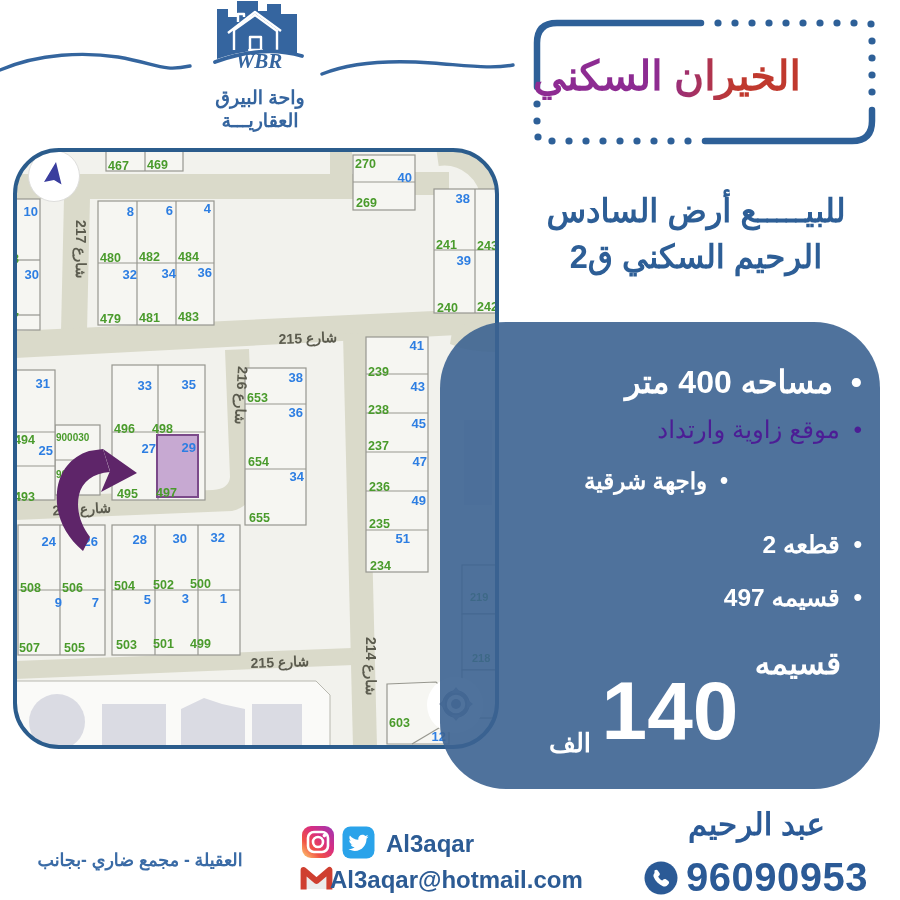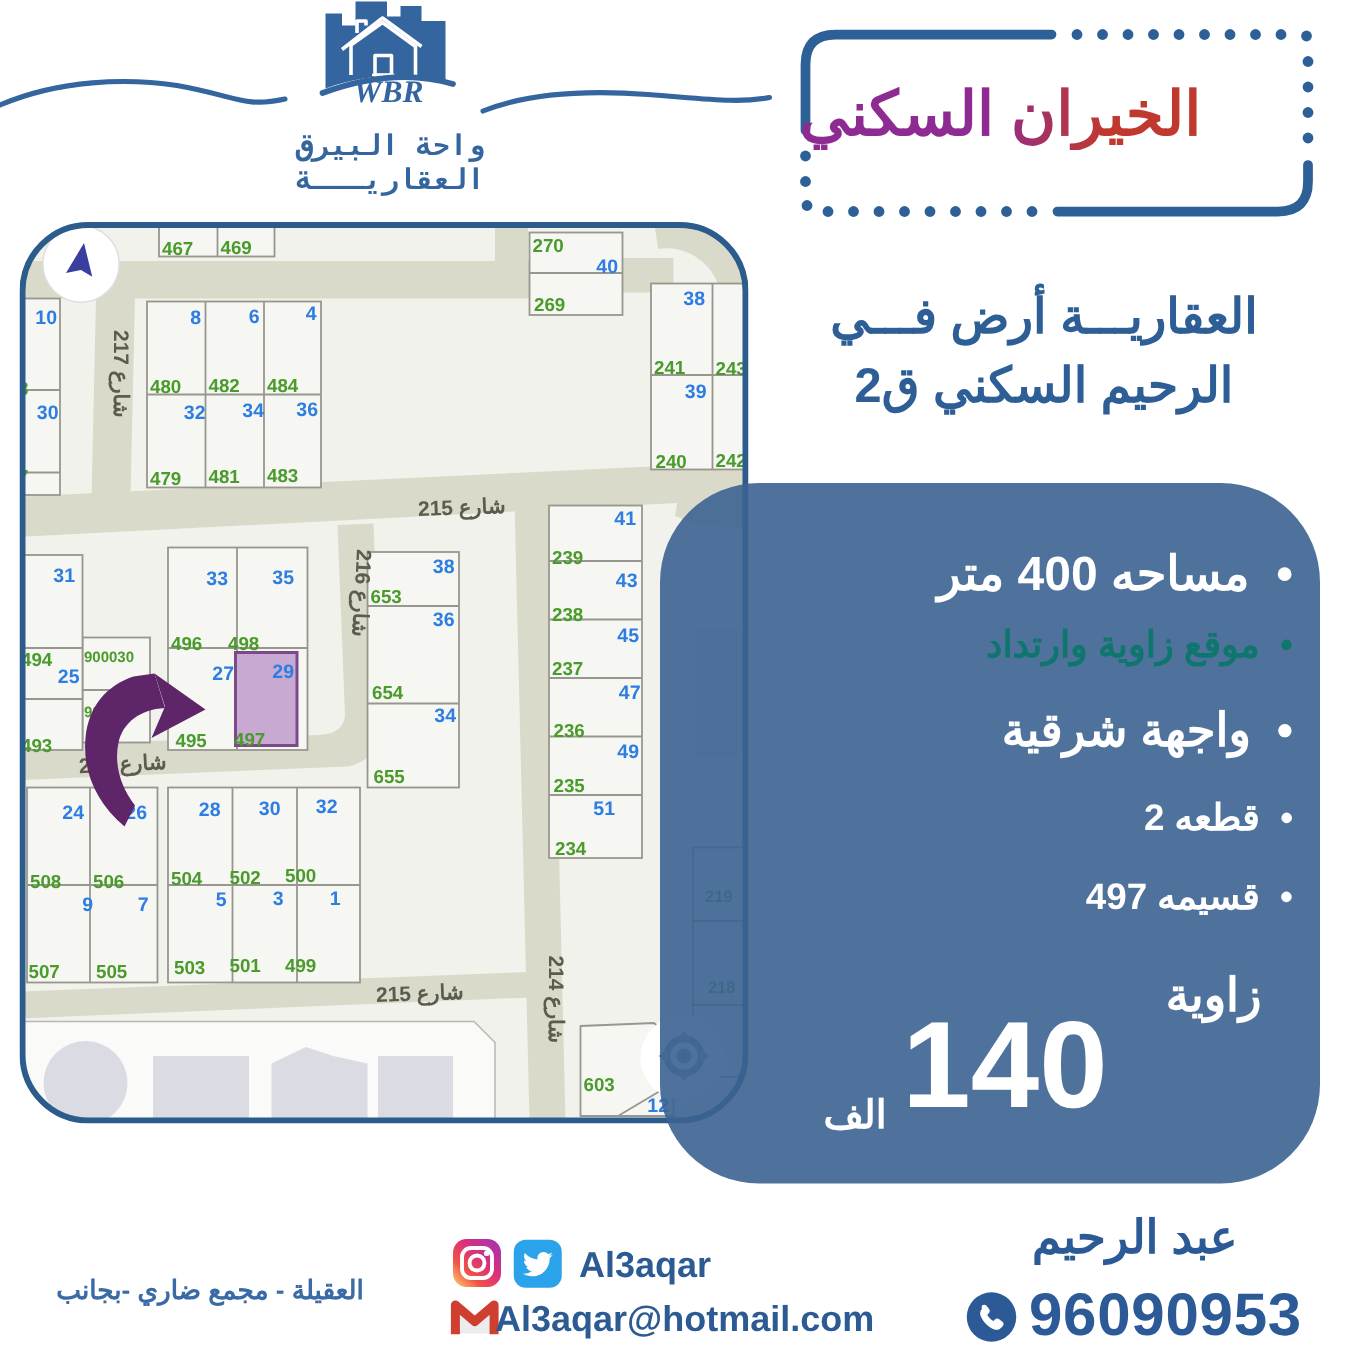--- a/index.html
+++ b/index.html
@@ -39,21 +39,21 @@
     </mask>
   </defs>
   <g mask="url(#hm)">
     <path d="M17,59 L17,9 L28,9 L28,17 L37,17 L37,1 L58,1 L58,11 L67,11 L67,4 L81,4 L81,14 L97,14 L97,55 C72,47 42,50 17,59 Z" fill="#35659f"></path>
   </g>
   <path d="M15,62 C45,51 75,48 102,56" fill="none" stroke="#35659f" stroke-width="3.8" stroke-linecap="round"></path>
 </svg>
 
 <div class="abs" style="left:199px;top:49px;width:120px;text-align:center;color:#35659f;font-weight:bold;font-style:italic;font-size:21px;font-family:'Liberation Serif',serif;">WBR</div>
 
-<div class="abs" dir="rtl" style="left:185px;top:87px;width:150px;text-align:center;color:#35659f;font-weight:bold;font-size:19px;line-height:22.5px;font-family:Liberation Mono, monospace;">واحة البيرق<br>العقاريـــة</div>
+<div class="abs" dir="rtl" style="left:185px;top:87px;width:150px;text-align:center;color:#35659f;font-weight:bold;font-size:19px;line-height:22.5px;">واحة البيرق<br>العقاريـــة</div>
 
 <svg class="abs" style="left:525px;top:13px;" width="360" height="140" viewBox="0 0 360 140">
   <g stroke="#2e6098" stroke-width="6.5" fill="none" stroke-linecap="round">
     <path d="M12,74 L12,30 Q12,10 32,10 L176,10"></path>
     <path d="M347,97 L347,108 Q347,128 327,128 L180,128"></path>
   </g>
   <g fill="#2e6098">
     <circle cx="193" cy="10" r="3.6"></circle>
         <circle cx="210" cy="10" r="3.6"></circle>
         <circle cx="227" cy="10" r="3.6"></circle>
@@ -78,21 +78,21 @@
         <circle cx="44" cy="128" r="3.6"></circle>
         <circle cx="27" cy="128" r="3.6"></circle>
         <circle cx="13" cy="124" r="3.6"></circle>
     <circle cx="12" cy="91" r="3.6"></circle>
         <circle cx="12" cy="108" r="3.6"></circle>
   </g>
 </svg>
 
 <div class="abs" dir="rtl" style="left:533px;top:52px;width:340px;text-align:left;font-weight:bold;font-size:41px;white-space:nowrap;background:linear-gradient(90deg,#8d2b92 0%,#8d2b92 36%,#c0392e 60%,#c0392e 100%);-webkit-background-clip:text;background-clip:text;color:transparent;">الخيران السكني</div>
 
-<div class="abs" dir="rtl" style="left:513px;top:192px;width:366px;text-align:center;color:#2d5e96;font-weight:bold;font-size:32.5px;white-space:nowrap;">العقاريـــة أرض فـــي</div>
+<div class="abs" dir="rtl" style="left:513px;top:192px;width:366px;text-align:center;color:#2d5e96;font-weight:bold;font-size:32.5px;white-space:nowrap;">للبيـــــع أرض السادس</div>
 
 <div class="abs" dir="rtl" style="left:513px;top:238px;width:366px;text-align:center;color:#2d5e96;font-weight:bold;font-size:32.5px;white-space:nowrap;">الرحيم السكني ق2</div>
 
 <svg id="map" class="abs" style="left:13px;top:148px;" width="486" height="601" viewBox="13 148 486 601">
 <defs>
         <clipPath id="mc">
           <rect x="15" y="150" width="482" height="597" rx="44"></rect>
         </clipPath>
       </defs>
 
@@ -333,29 +333,29 @@
 </g>
 </g>
 
 <rect x="15" y="150" width="482" height="597" rx="44" fill="none" stroke="#2b5c8c" stroke-width="4"></rect>
 </svg>
 
 <div class="abs" style="left:440px;top:322px;width:440px;height:467px;border-radius:66px;background:rgba(60,99,145,0.9);"></div>
 
 <div class="abs" dir="rtl" style="left:450px;top:363px;width:412px;text-align:right;color:#fff;font-weight:bold;font-size:32px;">•&nbsp; مساحه 400 متر</div>
 
-<div class="abs" dir="rtl" style="left:450px;top:415px;width:412px;text-align:right;color:#0f766e;font-weight:bold;font-size:24.5px;">•&nbsp; موقع زاوية وارتداد</div>
-
-<div class="abs" dir="rtl" style="left:450px;top:468px;width:412px;text-align:right;color:#fff;font-weight:bold;font-size:31px;">•&nbsp; واجهة شرقية</div>
+<div class="abs" dir="rtl" style="left:450px;top:415px;width:412px;text-align:right;color:#4c1d95;font-weight:normal;font-size:24.5px;">•&nbsp; موقع زاوية وارتداد</div>
+
+<div class="abs" dir="rtl" style="left:450px;top:468px;width:412px;text-align:center;color:#fff;font-weight:bold;font-size:23px;">•&nbsp; واجهة شرقية</div>
 
 <div class="abs" dir="rtl" style="left:450px;top:530px;width:412px;text-align:right;color:#fff;font-weight:bold;font-size:24.5px;">•&nbsp; قطعه 2</div>
 
 <div class="abs" dir="rtl" style="left:450px;top:583px;width:412px;text-align:right;color:#fff;font-weight:bold;font-size:24.5px;">•&nbsp; قسيمه 497</div>
 
-<div class="abs" dir="rtl" style="left:450px;top:645px;width:391px;text-align:right;color:#fff;font-weight:bold;font-size:31px;">زاوية</div>
+<div class="abs" dir="rtl" style="left:450px;top:645px;width:391px;text-align:right;color:#fff;font-weight:bold;font-size:31px;">قسيمه</div>
 
 <div class="abs" style="left:570px;top:664px;width:200px;text-align:center;color:#fff;font-weight:bold;font-size:82px;">140</div>
 
 <div class="abs" dir="rtl" style="left:540px;top:728px;width:60px;text-align:center;color:#fff;font-weight:bold;font-size:26px;">الف</div>
 
 <div class="abs" dir="rtl" style="left:9px;top:836px;width:262px;text-align:center;color:#3a6ba6;font-weight:bold;font-size:17.5px;white-space:nowrap;margin-top:14px;">العقيلة - مجمع ضاري -بجانب</div>
 
 
 <svg class="abs" style="left:301px;top:825px;" width="34" height="34" viewBox="0 0 34 34">
   <defs>

